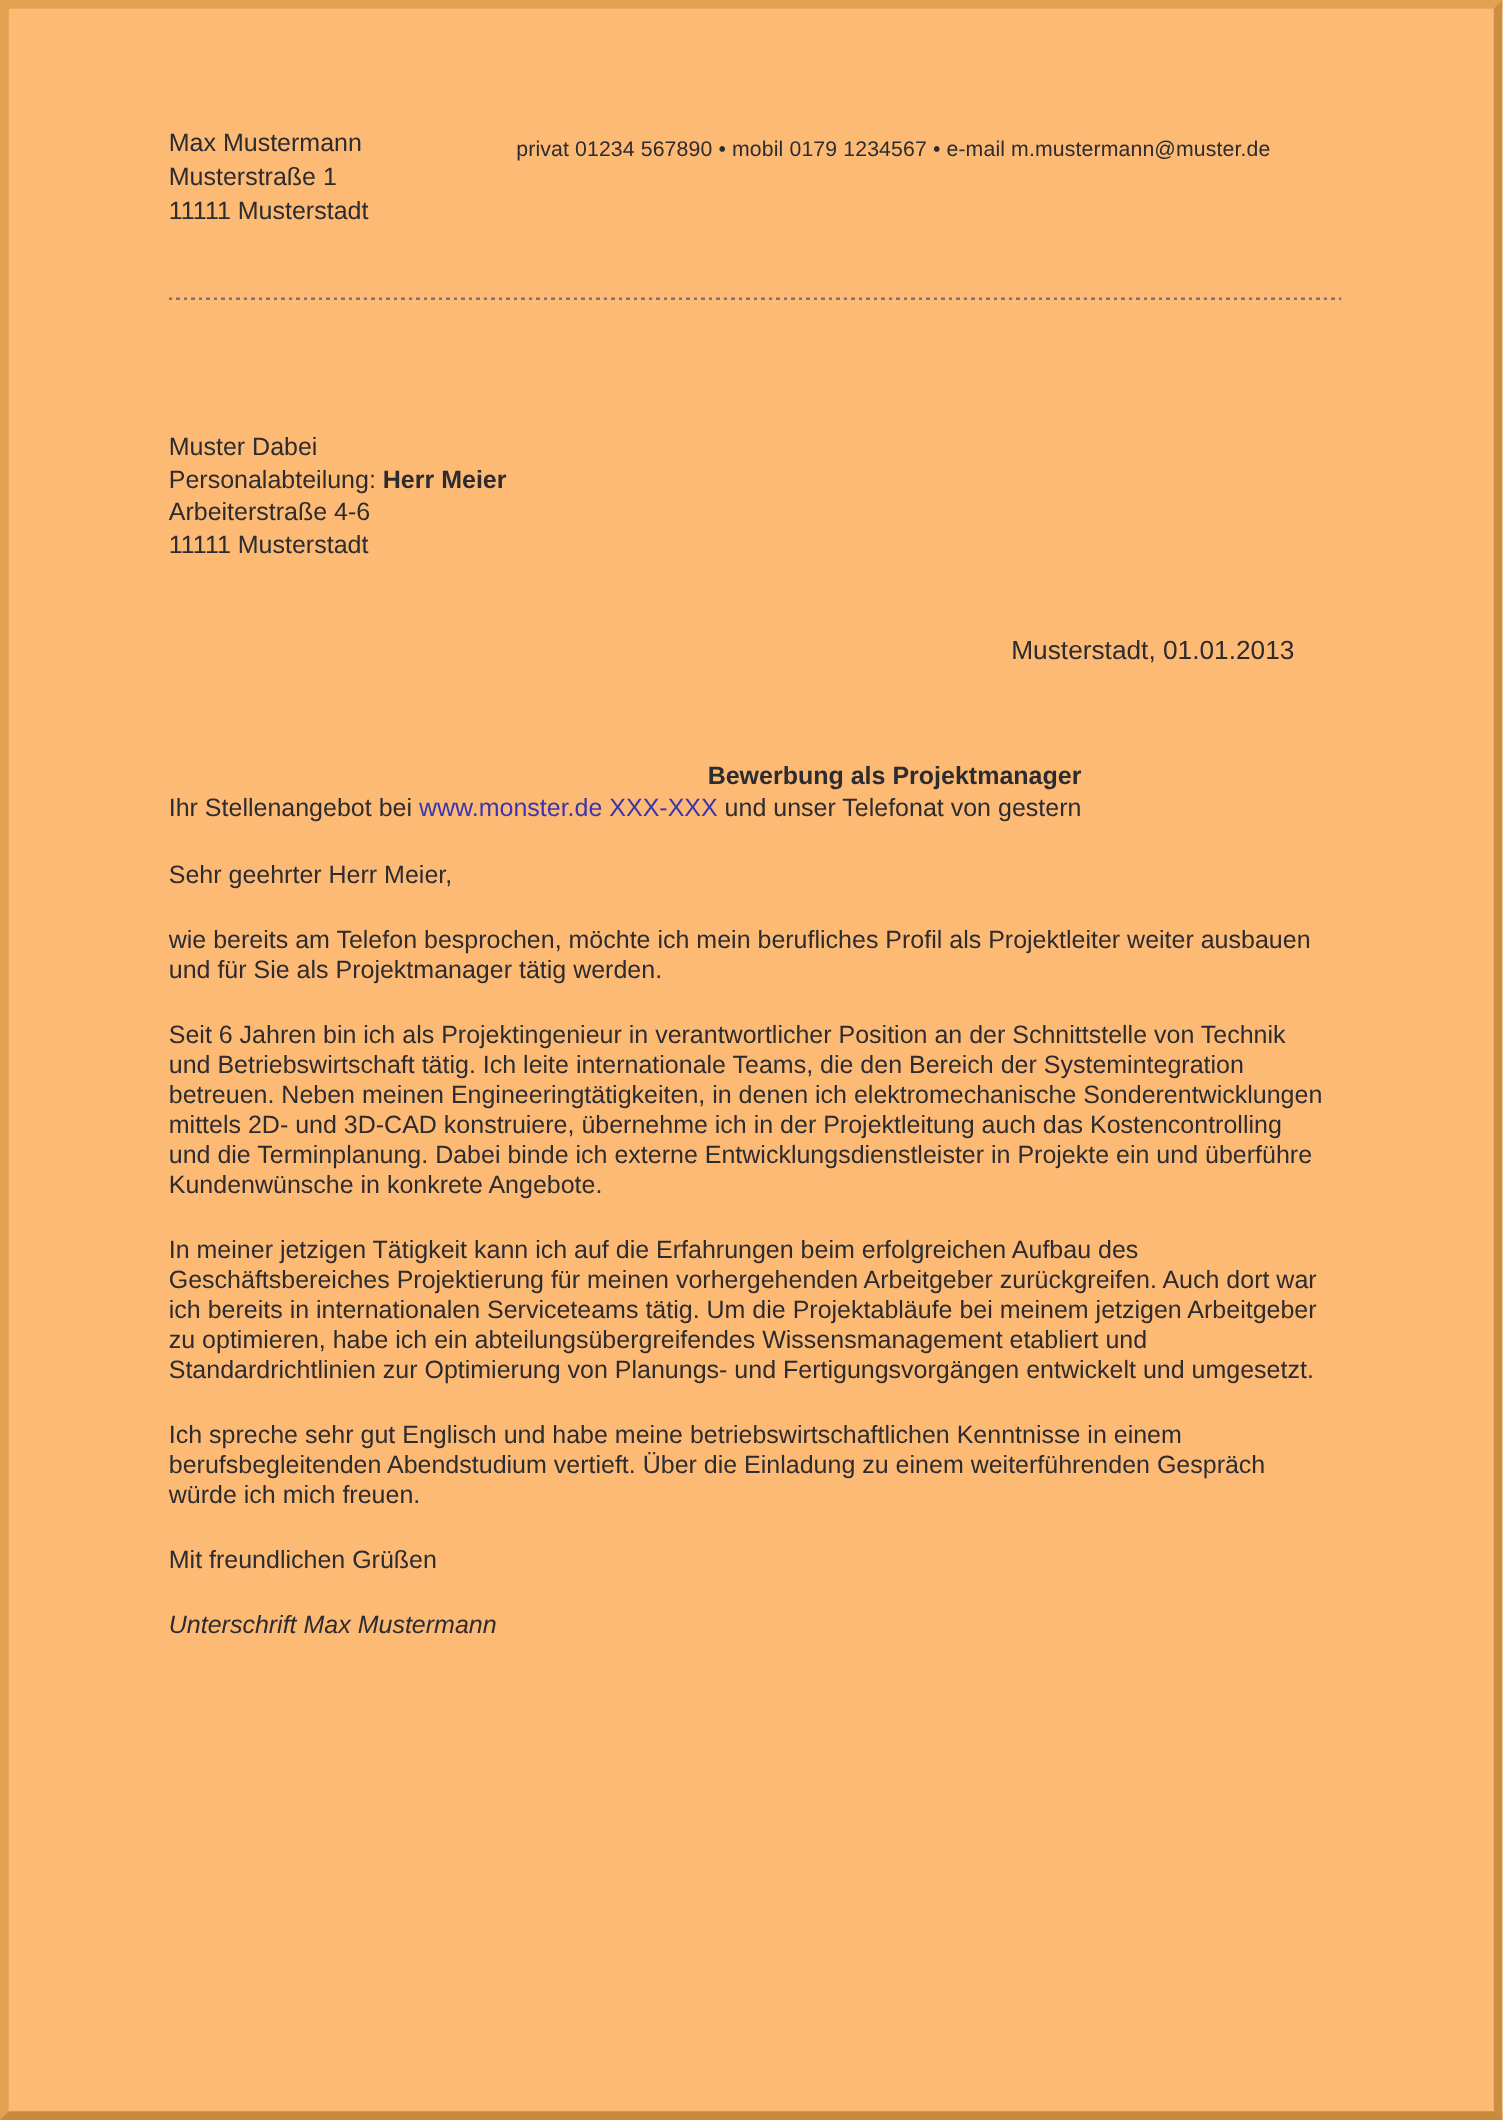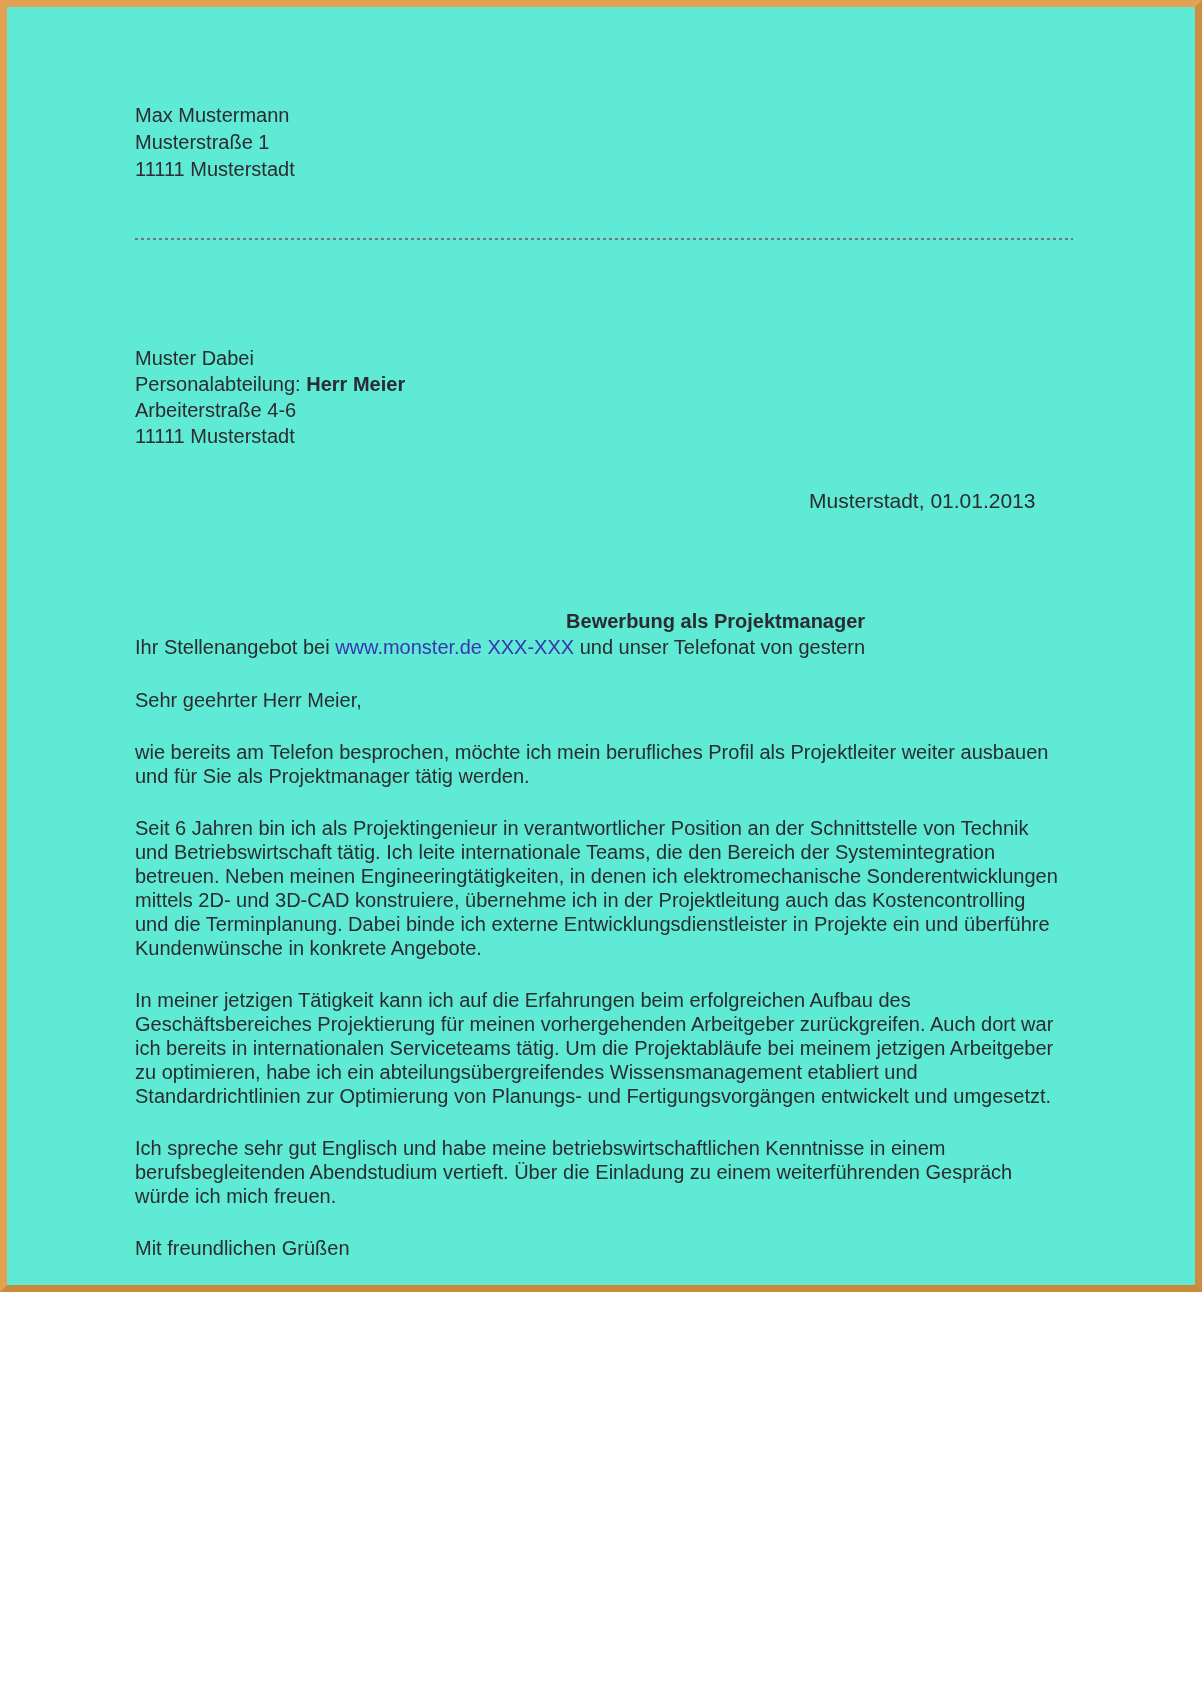--- a/index.html
+++ b/index.html
@@ -1,54 +1,55 @@
 <!DOCTYPE html>
 <html lang="de"><head>
 <meta charset="utf-8">
 <style>
   html,body{margin:0;padding:0;background:#ffffff;}
   .page{
     position:relative;
-    width:1202px;height:1292px;
+    width:1202px;height:1696px;
     box-sizing:border-box;
-    background:#5eead4;
+    background:#fdba74;
     border:7px solid #e2a251;
     border-right-color:#cd8e41;
     border-bottom-color:#c98a3c;
     font-family:"Liberation Sans","DejaVu Sans",sans-serif;
     color:#2b2b30;
     overflow:hidden;
   }
   .sender-block{position:absolute;left:128px;top:95px;font-size:20px;line-height:27px;}
   .contact-line{position:absolute;left:406px;top:103px;font-size:17px;letter-spacing:0.1px;}
   .divider{position:absolute;left:128px;top:231px;width:938px;height:2px;
     background:repeating-linear-gradient(90deg,#77737a 0 3px,transparent 3px 6px);}
   .recipient-block{position:absolute;left:128px;top:338px;font-size:20px;line-height:26px;}
   .bold{font-weight:bold;}
-  .date-line{position:absolute;left:802px;top:482px;font-size:21px;}
+  .date-line{position:absolute;left:802px;top:502px;font-size:21px;}
   .subject-block{position:absolute;left:128px;top:601px;font-size:20px;line-height:26px;text-align:right;}
   .subject-title{font-weight:bold;}
   .link{color:#3a35b0;text-decoration:none;cursor:pointer;}
   .letter-body{position:absolute;left:128px;top:681px;width:927px;font-size:20px;line-height:24px;}
   .letter-body p{margin:0 0 28px 0;}
   .salutation{margin-bottom:27px;}
   .closing{margin-top:0;}
   .signature{font-style:italic;}
 </style>
 </head>
 <body>
 
 <div class="page">
 
   <div class="sender-block">
     <div>Max Mustermann</div>
     <div>Musterstraße 1</div>
     <div>11111 Musterstadt</div>
   </div>
 
+  <div class="contact-line">privat 01234 567890 • mobil 0179 1234567 • e-mail m.mustermann@muster.de</div>
 
   <div class="divider"></div>
 
   <div class="recipient-block">
     <div>Muster Dabei</div>
     <div><span>Personalabteilung: </span><span class="bold">Herr Meier</span></div>
     <div>Arbeiterstraße 4-6</div>
     <div>11111 Musterstadt</div>
   </div>
 

